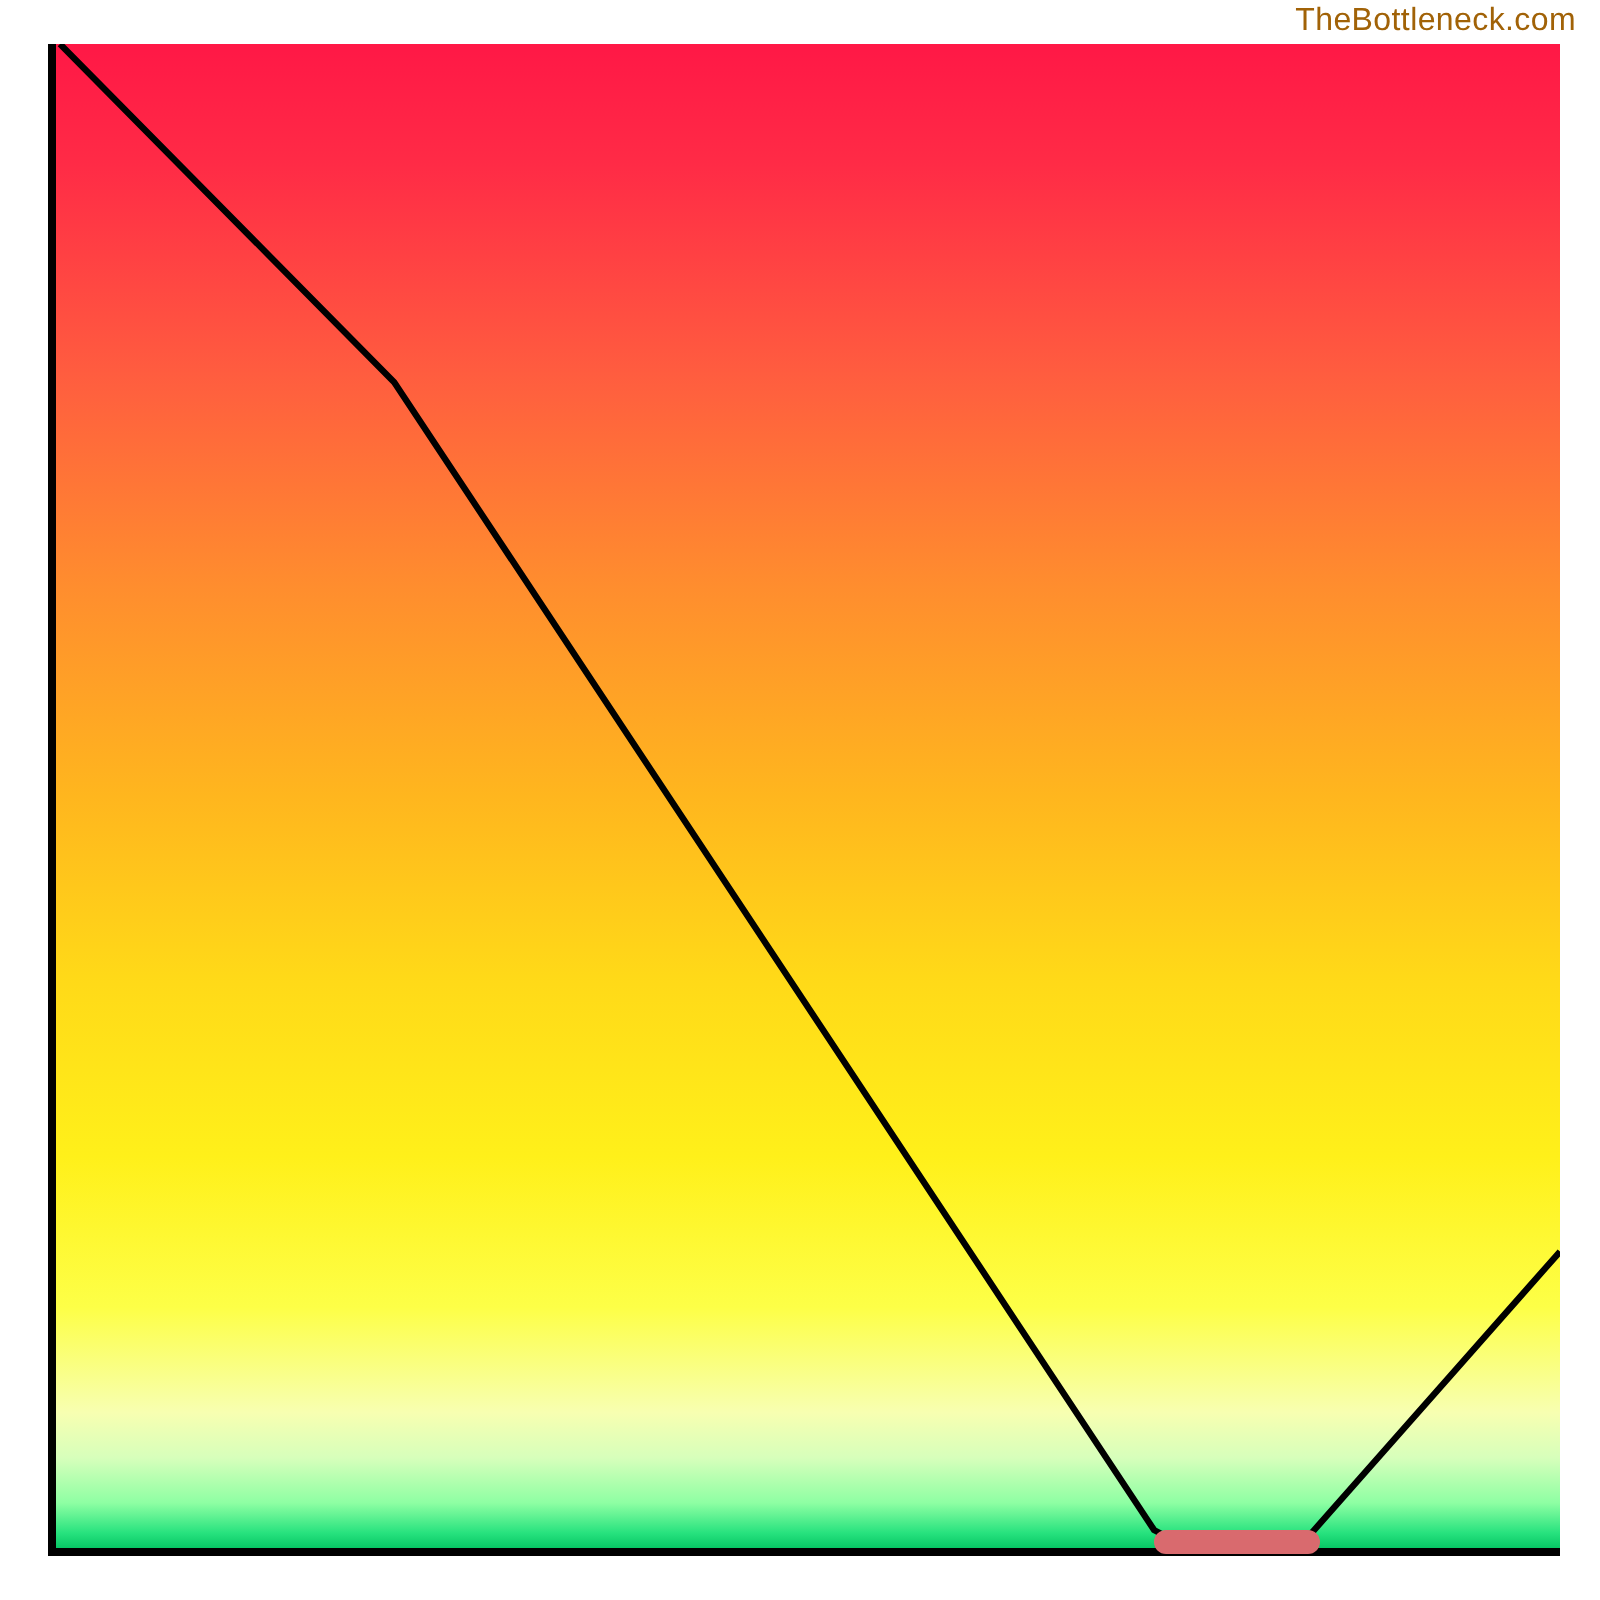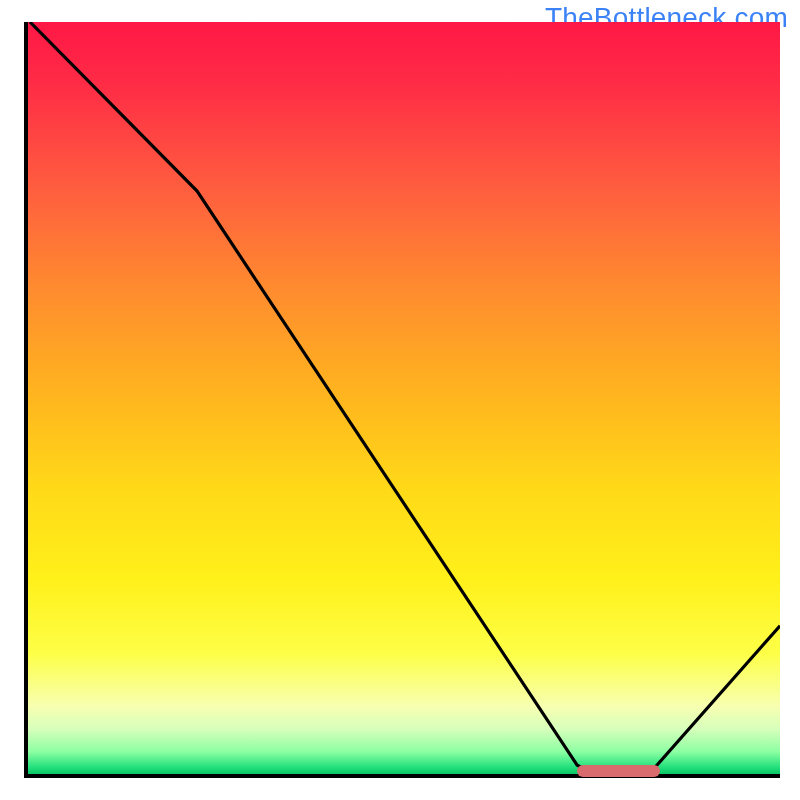--- a/index.html
+++ b/index.html
@@ -7,22 +7,22 @@
     width: 800px;
     height: 800px;
     background: #fff;
     position: relative;
     font-family: Arial, sans-serif;
   }
   .watermark {
     position: absolute;
     top: 2px;
     right: 12px;
-    color: #3b82f6;
-    font-size: 28px;
+    color: #a16207;
+    font-size: 16px;
     font-weight: 500;
     letter-spacing: 0.2px;
   }
   .plot {
     position: absolute;
     left: 24px;
     top: 22px;
     width: 756px;
     height: 756px;
     border-left: 4px solid #000;

